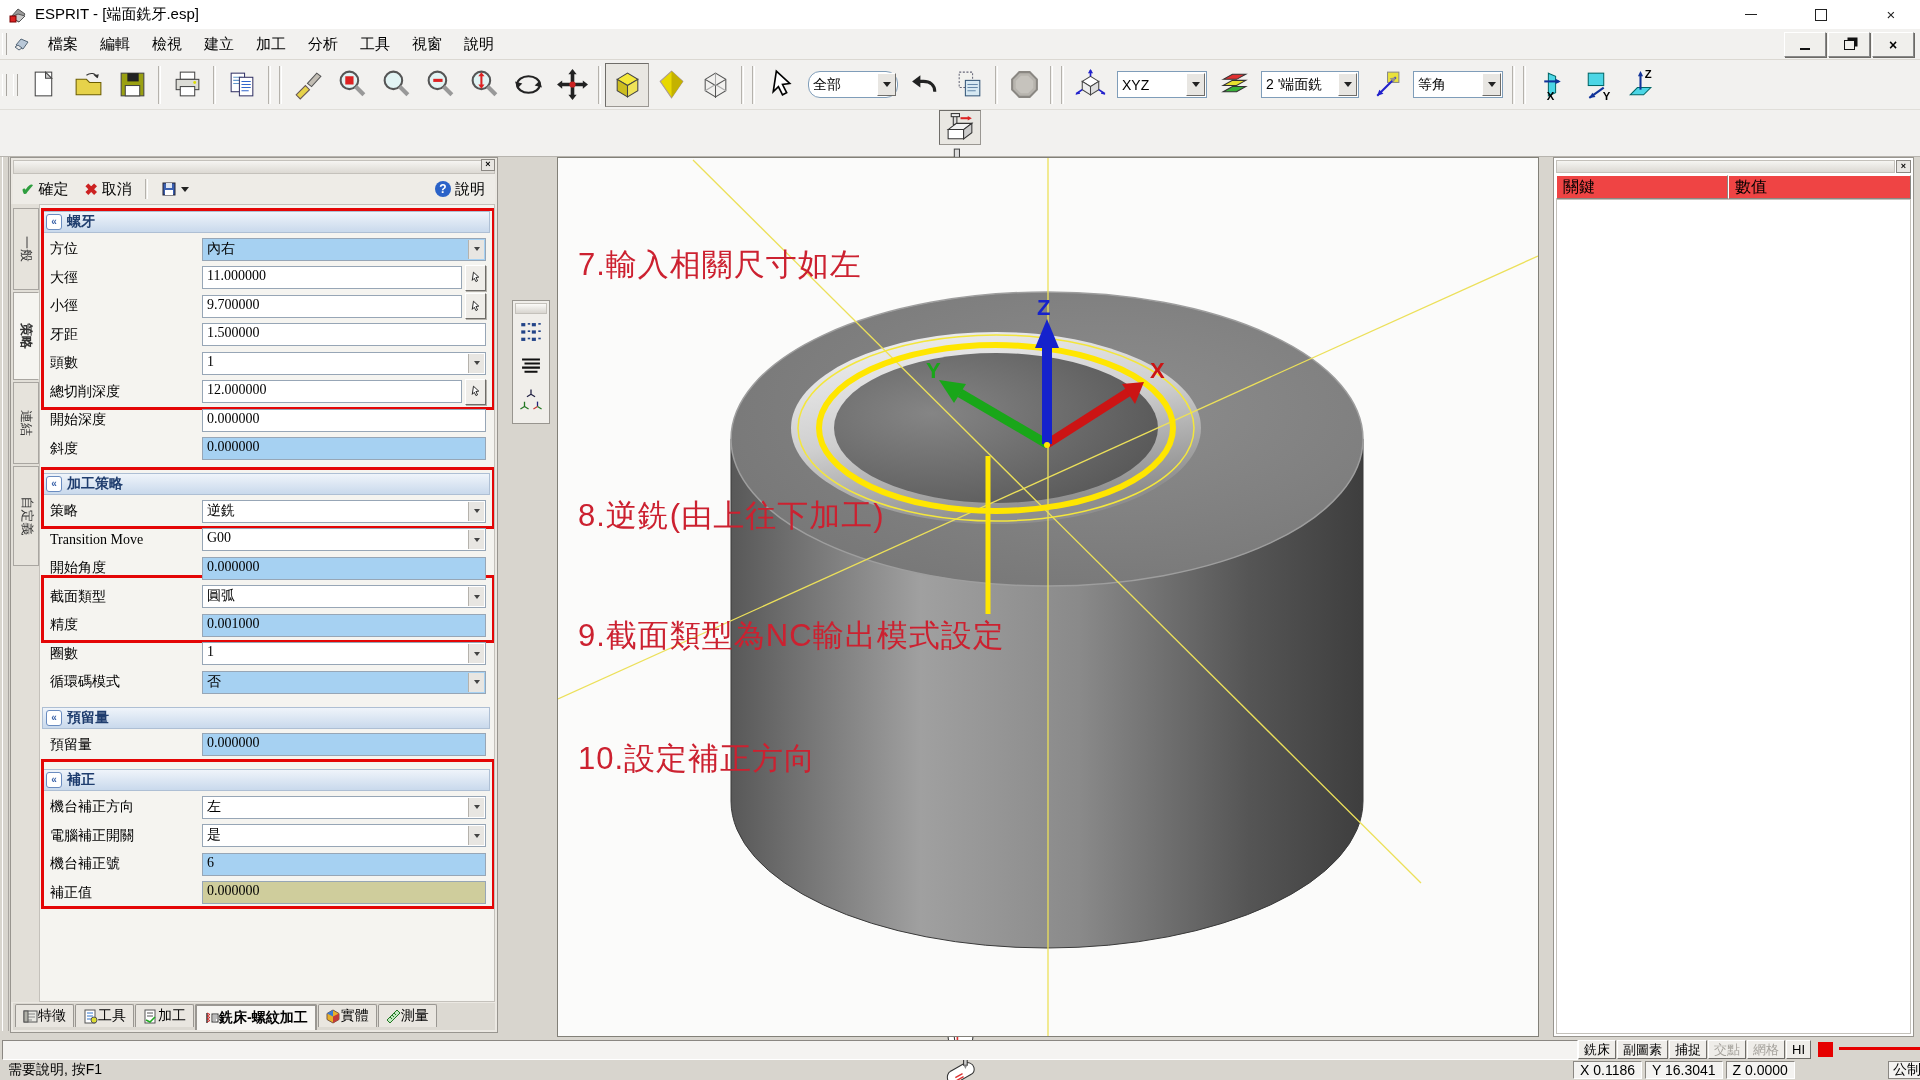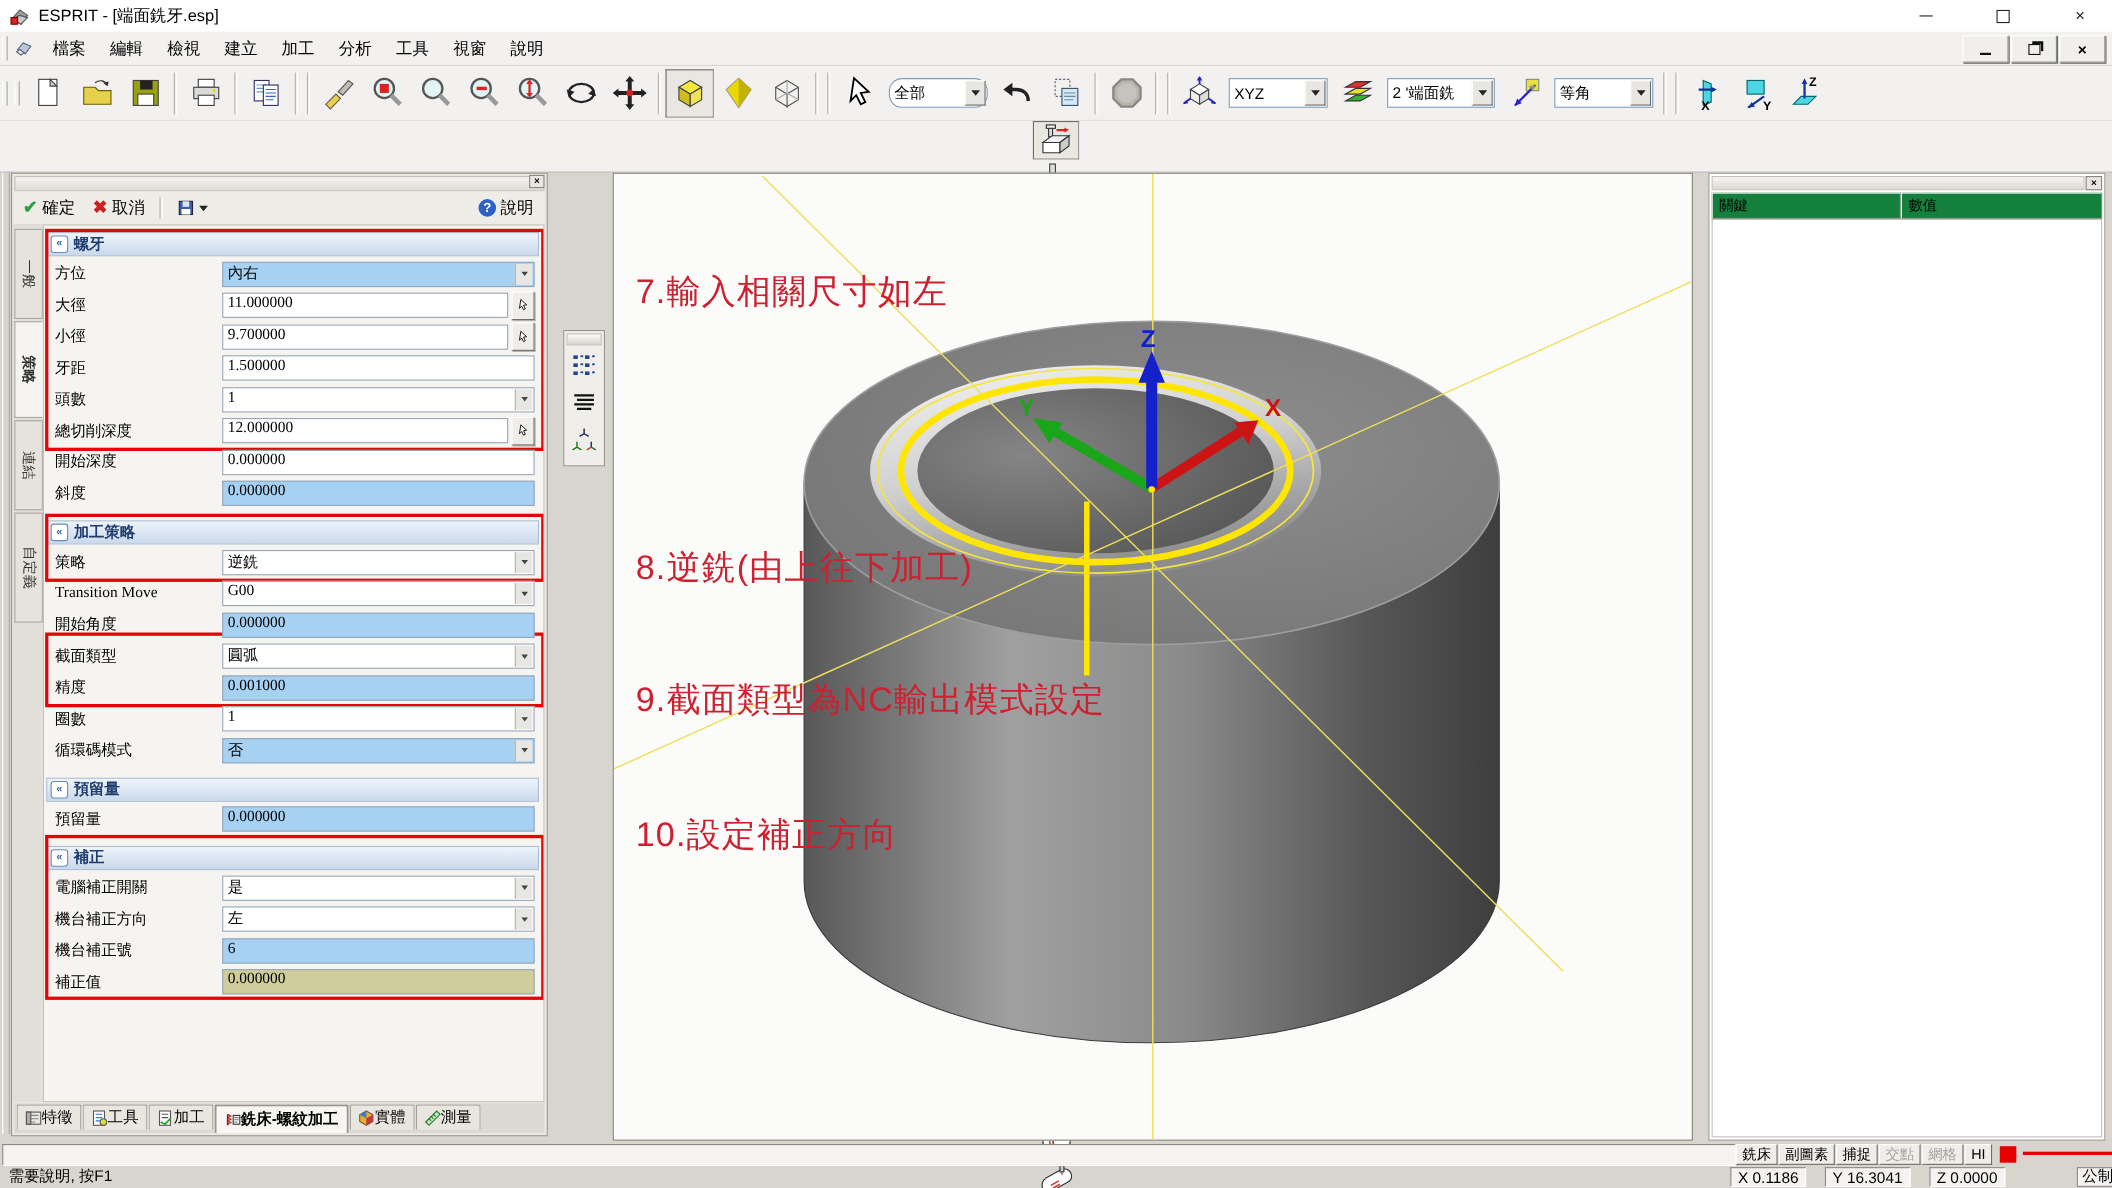--- a/index.html
+++ b/index.html
@@ -77,33 +77,33 @@
   .mini-btn svg{width:26px;height:26px;}
   
   .viewport{position:absolute;left:557px;top:157px;width:980px;height:878px;background:#fbfbfa;border:1px solid #828078;}
   .viewport svg{position:absolute;left:0;top:0;}
   .anno{position:absolute;left:20px;font-size:31px;color:#cc2130;white-space:nowrap;letter-spacing:1px;}
   
   .right-panel{position:absolute;left:1553px;top:157px;width:359px;height:878px;background:#fff;border:1px solid #98958f;}
   .rp-grip{position:absolute;left:2px;top:2px;right:18px;height:11px;background:linear-gradient(#f6f5f2,#dcd9d3);border:1px solid #c4c1bb;}
   .rp-close{position:absolute;right:2px;top:2px;width:13px;height:11px;font-size:9px;line-height:10px;text-align:center;background:#e8e6e2;border:1px solid #8a8782;font-weight:bold;}
   .rp-header{position:absolute;left:2px;top:17px;right:2px;height:24px;display:flex;}
-  .rp-col{background:#15803d;border:1px solid #fff;border-right-color:#8a8782;border-bottom-color:#8a8782;font-size:13px;display:flex;align-items:center;padding-left:6px;}
+  .rp-col{background:#ef4444;border:1px solid #fff;border-right-color:#8a8782;border-bottom-color:#8a8782;font-size:16px;display:flex;align-items:center;padding-left:6px;}
   .rp-col.c0{width:164px;}
   .rp-col.c1{flex:1;}
   .rp-body{position:absolute;left:2px;top:41px;right:2px;bottom:2px;background:#fff;border:1px solid #c4c1bb;}
   
   .status-empty{position:absolute;left:2px;top:1040px;width:1574px;height:18px;background:#f4f3f1;border:1px solid #8a8782;border-bottom-color:#fff;border-right-color:#fff;}
   .status-help{position:absolute;left:8px;top:1061px;font-size:14px;}
   .stogs{position:absolute;left:1578px;top:1040px;height:19px;display:flex;}
   .stog{height:17px;padding:0 5px;background:#efede9;border:1px solid #fff;border-right-color:#6f6d69;border-bottom-color:#6f6d69;font-size:13px;display:flex;align-items:center;margin-right:1px;}
   .stog.off{color:#a5a29c;}
   .red-sq{position:absolute;left:1818px;top:1042px;width:15px;height:15px;background:#e60000;}
   .red-line{position:absolute;left:1839px;top:1047px;width:81px;height:3px;background:#e60000;}
-  .coords{position:absolute;left:1573px;top:1061px;height:18px;display:flex;gap:17px;}
+  .coords{position:absolute;left:1573px;top:1061px;height:18px;display:flex;gap:3px;}
   .cbox{height:16px;padding:0 6px;background:#f4f3f1;border:1px solid #8a8782;border-bottom-color:#fff;border-right-color:#fff;font-size:14px;display:flex;align-items:center;white-space:nowrap;}
   .unitbox{position:absolute;left:1888px;top:1061px;width:32px;height:16px;padding:0 4px;background:#f4f3f1;border:1px solid #8a8782;font-size:14px;display:flex;align-items:center;overflow:hidden;}
 </style>
 </head>
 <body>
 
 <div id="app">
 
   <div class="titlebar">
     <svg class="title-icon" viewBox="0 0 20 20">
@@ -873,31 +873,31 @@
               <div class="ffield hl-blue">0.000000</div>
             </div>
           </div>
         </div>
         <div class="fsec">
           <div class="fsec-head">
             <span class="chev">«</span>
             <span>補正</span>
           </div>
           <div class="frow">
-            <div class="flabel">電腦補正開關</div>
-            <div class="fctrl">
-              <div class="ffield">是<span class="dd">
+            <div class="flabel">機台補正方向</div>
+            <div class="fctrl">
+              <div class="ffield">左<span class="dd">
                   <span class="tri-dn"></span>
                 </span></div>
             </div>
           </div>
           <div class="frow">
-            <div class="flabel">機台補正方向</div>
-            <div class="fctrl">
-              <div class="ffield">左<span class="dd">
+            <div class="flabel">電腦補正開關</div>
+            <div class="fctrl">
+              <div class="ffield">是<span class="dd">
                   <span class="tri-dn"></span>
                 </span></div>
             </div>
           </div>
           <div class="frow">
             <div class="flabel">機台補正號</div>
             <div class="fctrl">
               <div class="ffield hl-blue">6</div>
             </div>
           </div>

